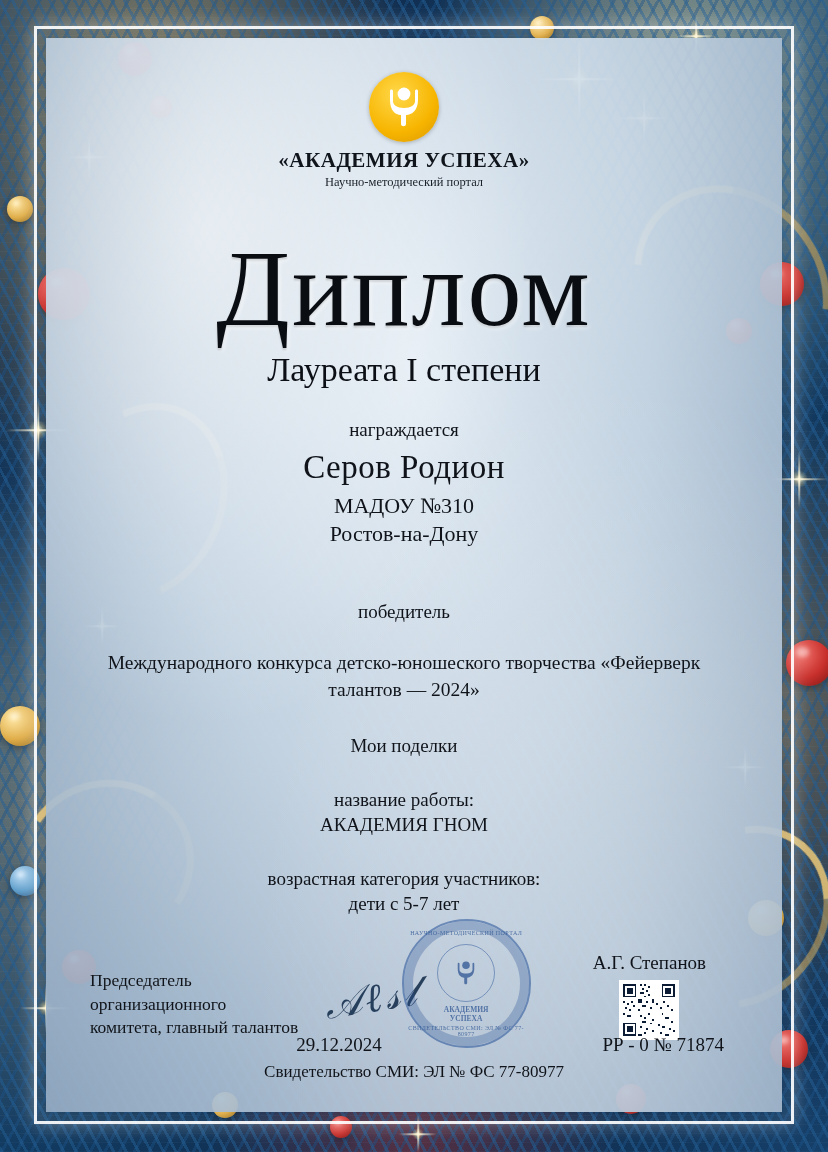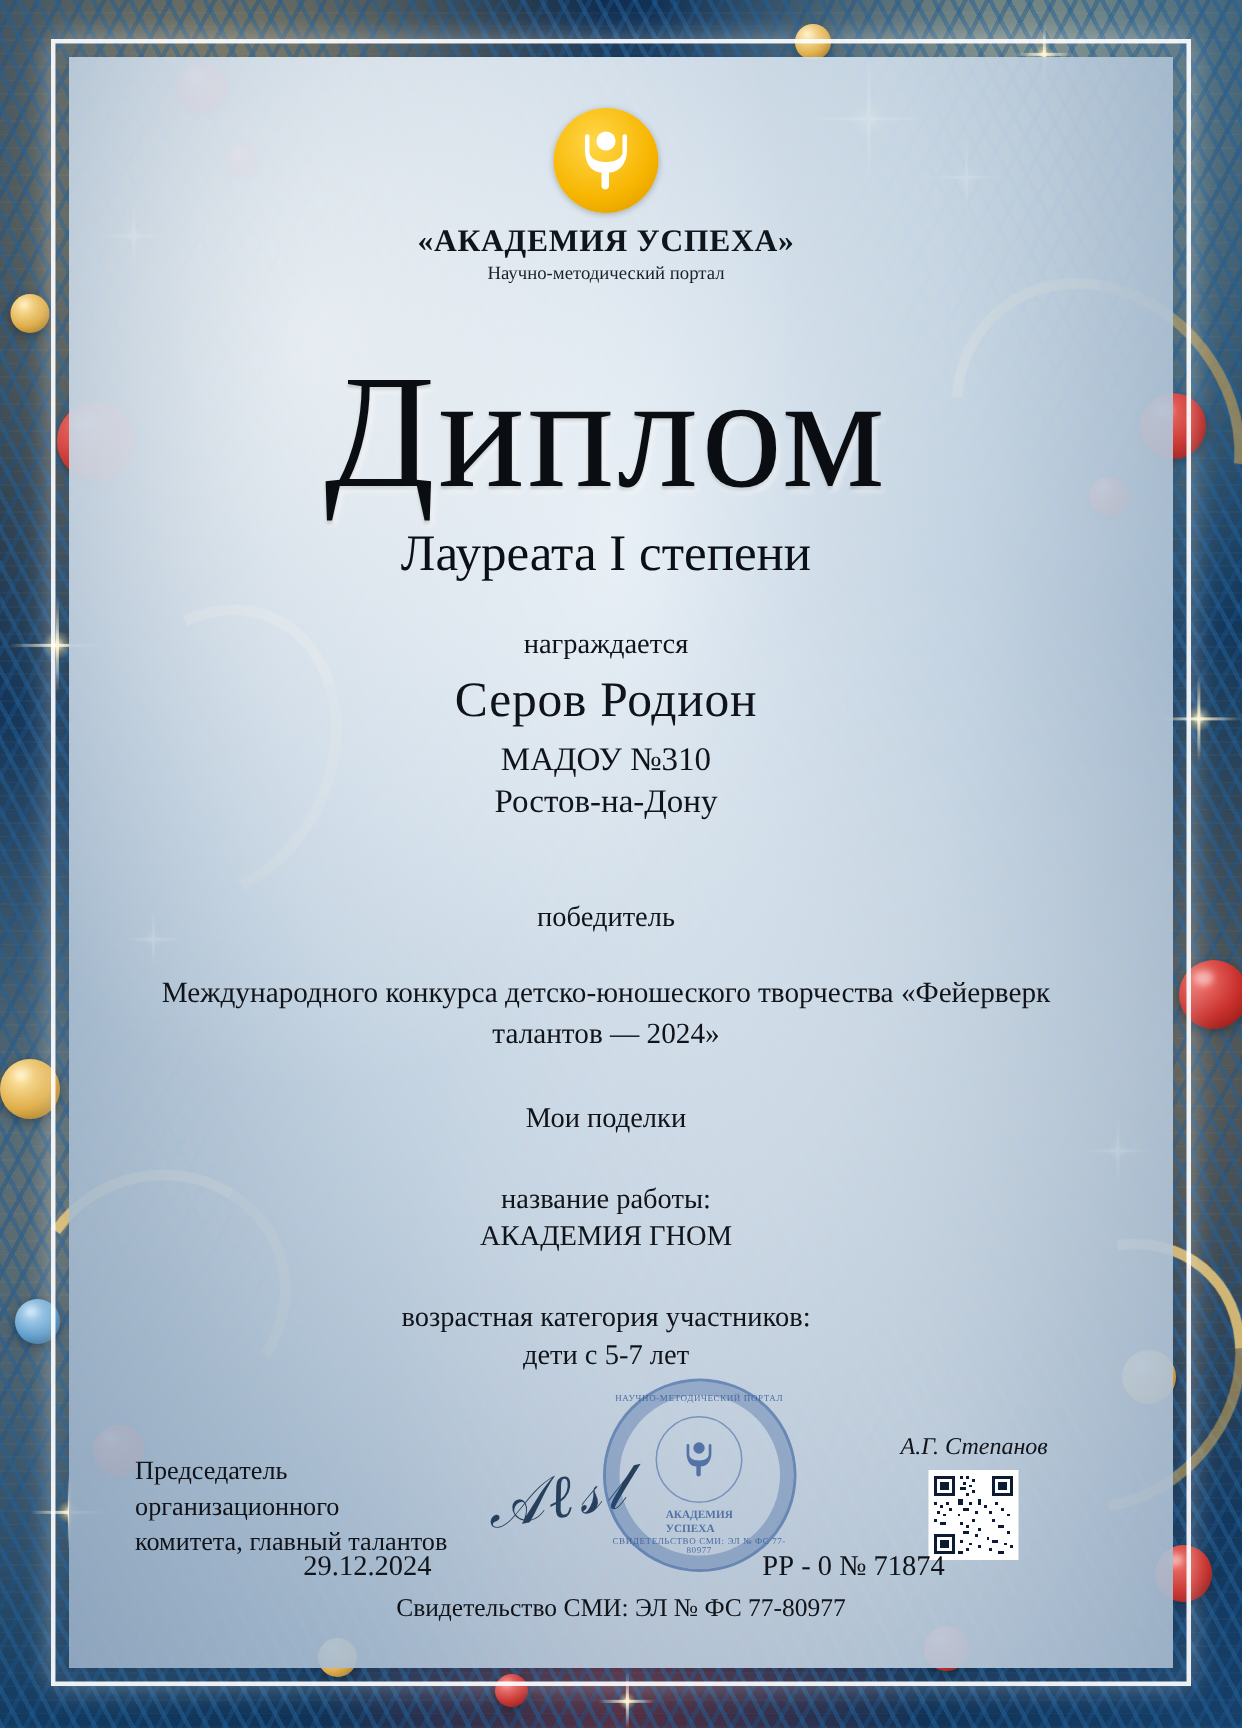--- a/index.html
+++ b/index.html
@@ -281,51 +281,51 @@
     letter-spacing: 0.4px;
     color: rgba(32,74,140,0.85);
   }
   .stamp-text-top { top: 9px; }
   .stamp-text-bottom { bottom: 9px; }
   .stamp-label {
     font-size: 7.5px;
     font-weight: bold;
     line-height: 1.2;
     margin-top: 3px;
+    text-align: center;
   }
 
   .sign-right {
     text-align: center;
     width: 200px;
     position: relative;
   }
   .sign-name {
-    font-size: 16px;
+    font-size: 19px;
     margin-bottom: 6px;
-    font-style: italic;
   }
   .qr {
     width: 56px;
     height: 56px;
     margin: 0 auto;
     background-color: #ffffff;
     padding: 2px;
     box-sizing: content-box;
   }
 
   
   .footer {
     position: absolute;
     left: 44px;
     right: 44px;
     bottom: 30px;
   }
   .footer-row {
     display: flex;
-    justify-content: center;
+    justify-content: flex-end;
     align-items: baseline;
     font-size: 19px;
     margin-top: 48px;
   }
   .footer-date { width: 33%; text-align: left; padding-left: 18px; }
   .footer-city { width: 34%; text-align: center; }
   .footer-code { width: 33%; text-align: right; padding-right: 14px; }
   .footer-note {
     margin-top: 6px;
     font-size: 17px;

